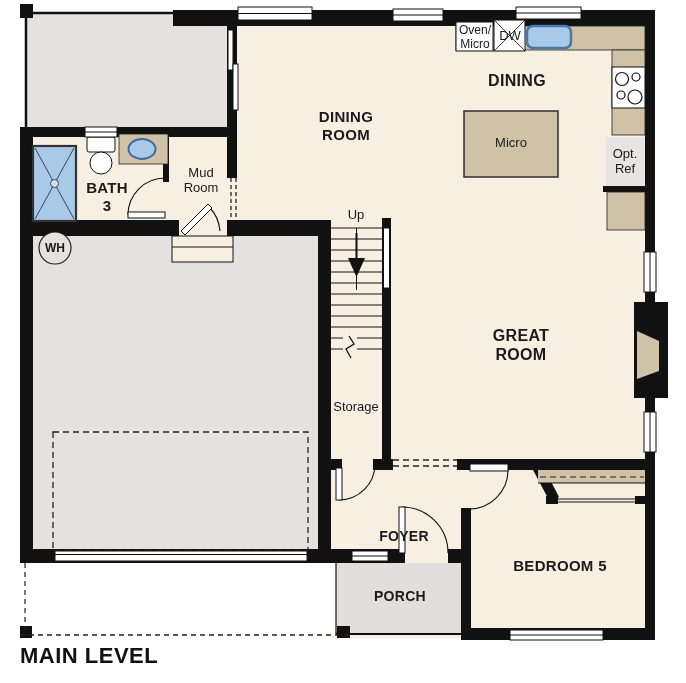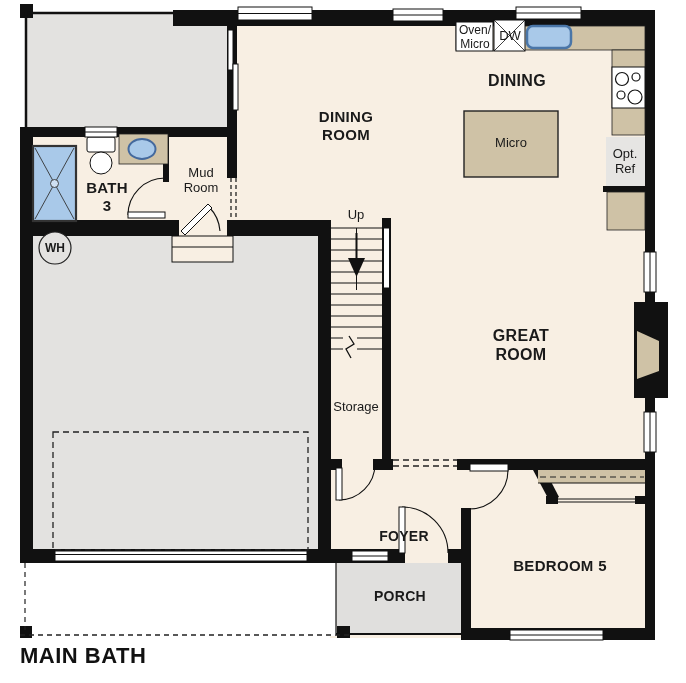--- a/index.html
+++ b/index.html
@@ -217,15 +217,15 @@
 
 <div class="lbl small" style="left:511px;top:143px;">Micro</div>
 <div class="lbl tiny" style="left:475px;top:37px;">Oven/
 Micro</div>
 <div class="lbl small" style="left:510px;top:36px;">DW</div>
 <div class="lbl small" style="left:625px;top:161px;">Opt.
 Ref</div>
 <div class="lbl tiny" style="left:55px;top:248px;font-weight:bold;">WH</div>
 <div class="lbl small" style="left:356px;top:215px;">Up</div>
 
-<div class="title">MAIN BATH</div>
+<div class="title">MAIN LEVEL</div>
 
 </div>
 
 </body></html>

